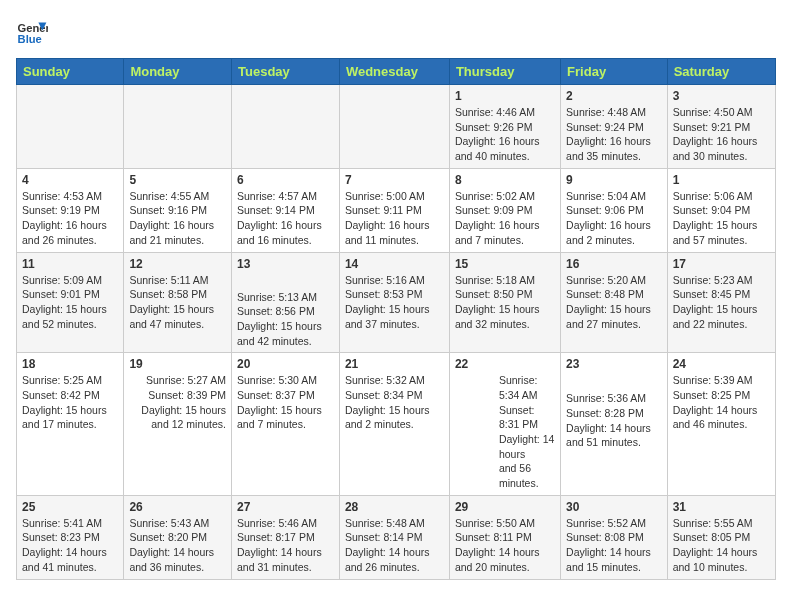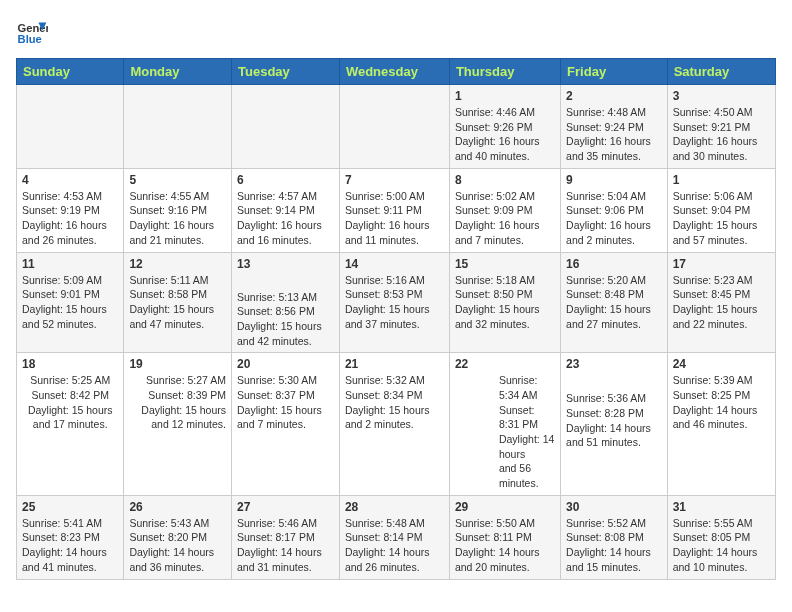--- a/index.html
+++ b/index.html
@@ -235,21 +235,21 @@
           <span class="day-num">17</span>
           <div class="day-info" style="white-space: pre-line;">Sunrise: 5:23 AM
 Sunset: 8:45 PM
 Daylight: 15 hours
 and 22 minutes.</div>
         </td>
       </tr>
       <tr>
         <td>
           <span class="day-num">18</span>
-          <div class="day-info" style="white-space: pre-line; text-align: center;">Sunrise: 5:25 AM
+          <div class="day-info" style="white-space: pre-line;">Sunrise: 5:25 AM
 Sunset: 8:42 PM
 Daylight: 15 hours
 and 17 minutes.</div>
         </td>
         <td>
           <span class="day-num">19</span>
           <div class="day-info" style="white-space: pre-line; text-align: right;">Sunrise: 5:27 AM
 Sunset: 8:39 PM
 Daylight: 15 hours
 and 12 minutes.</div>

